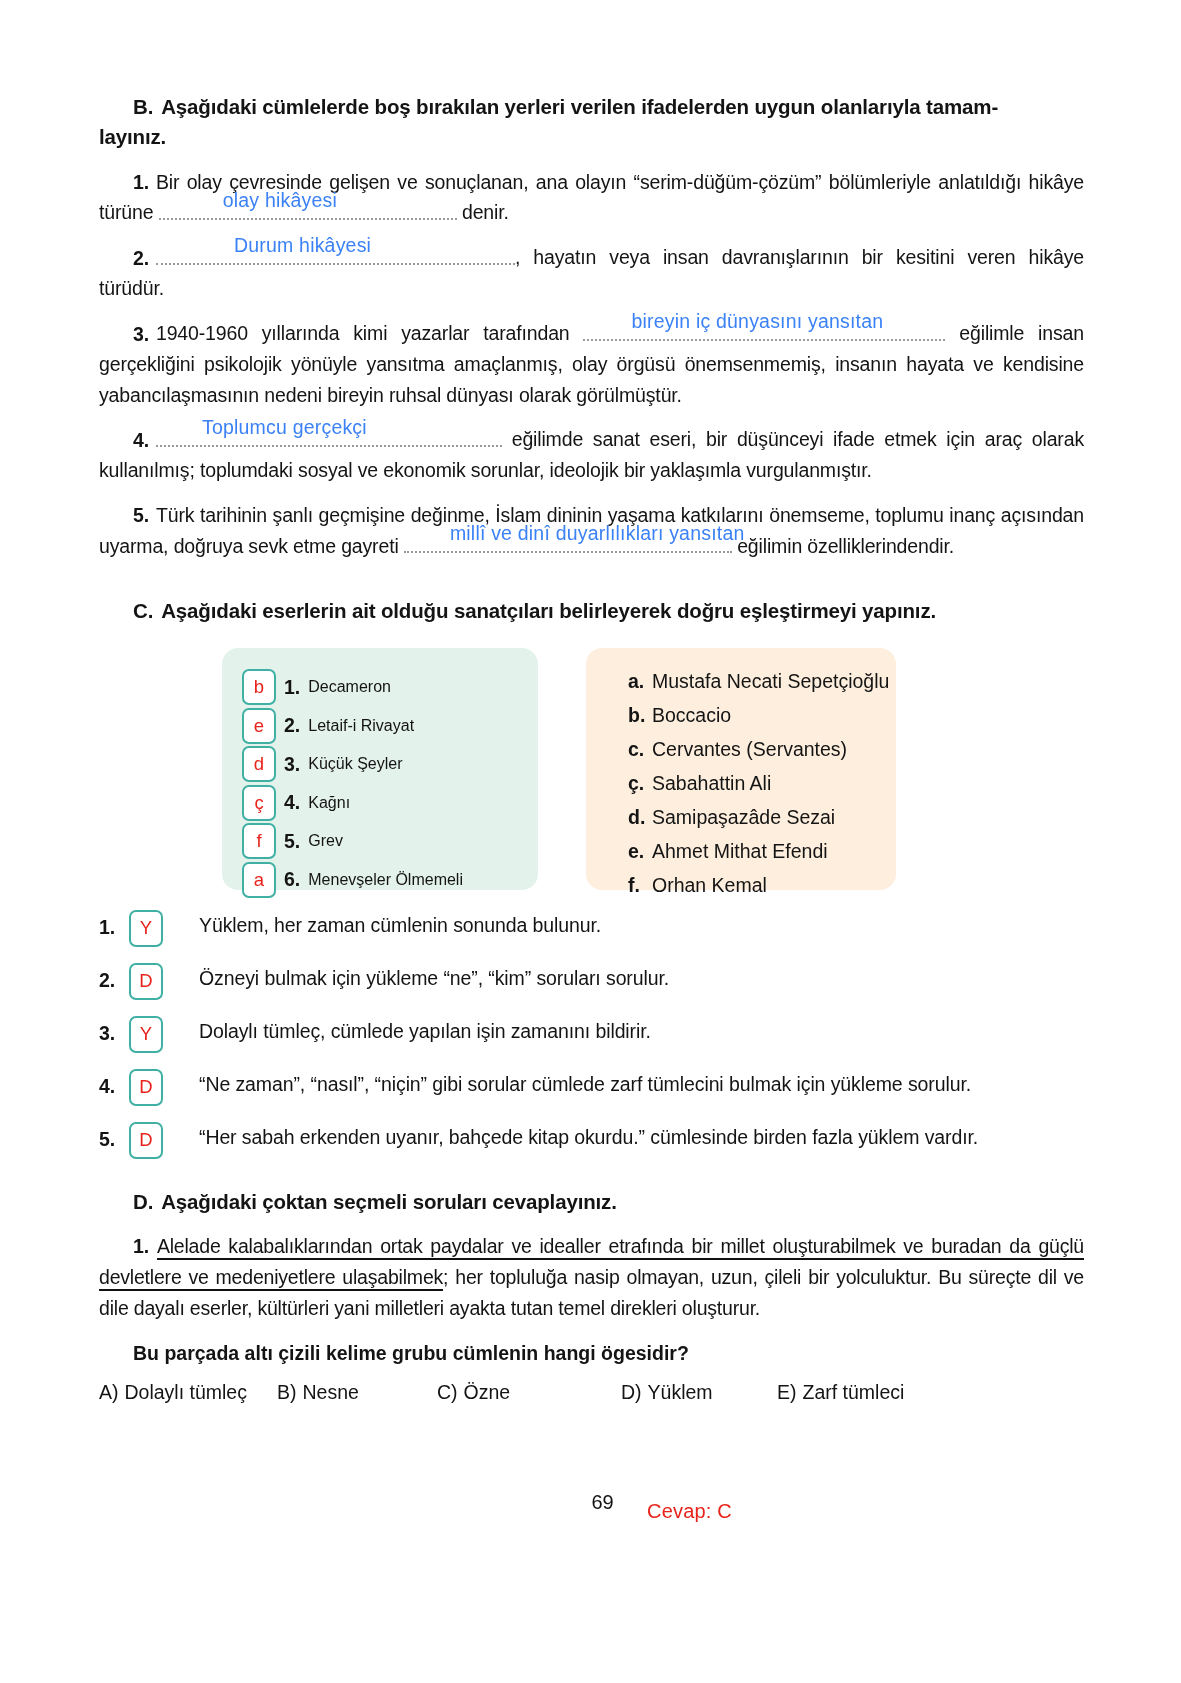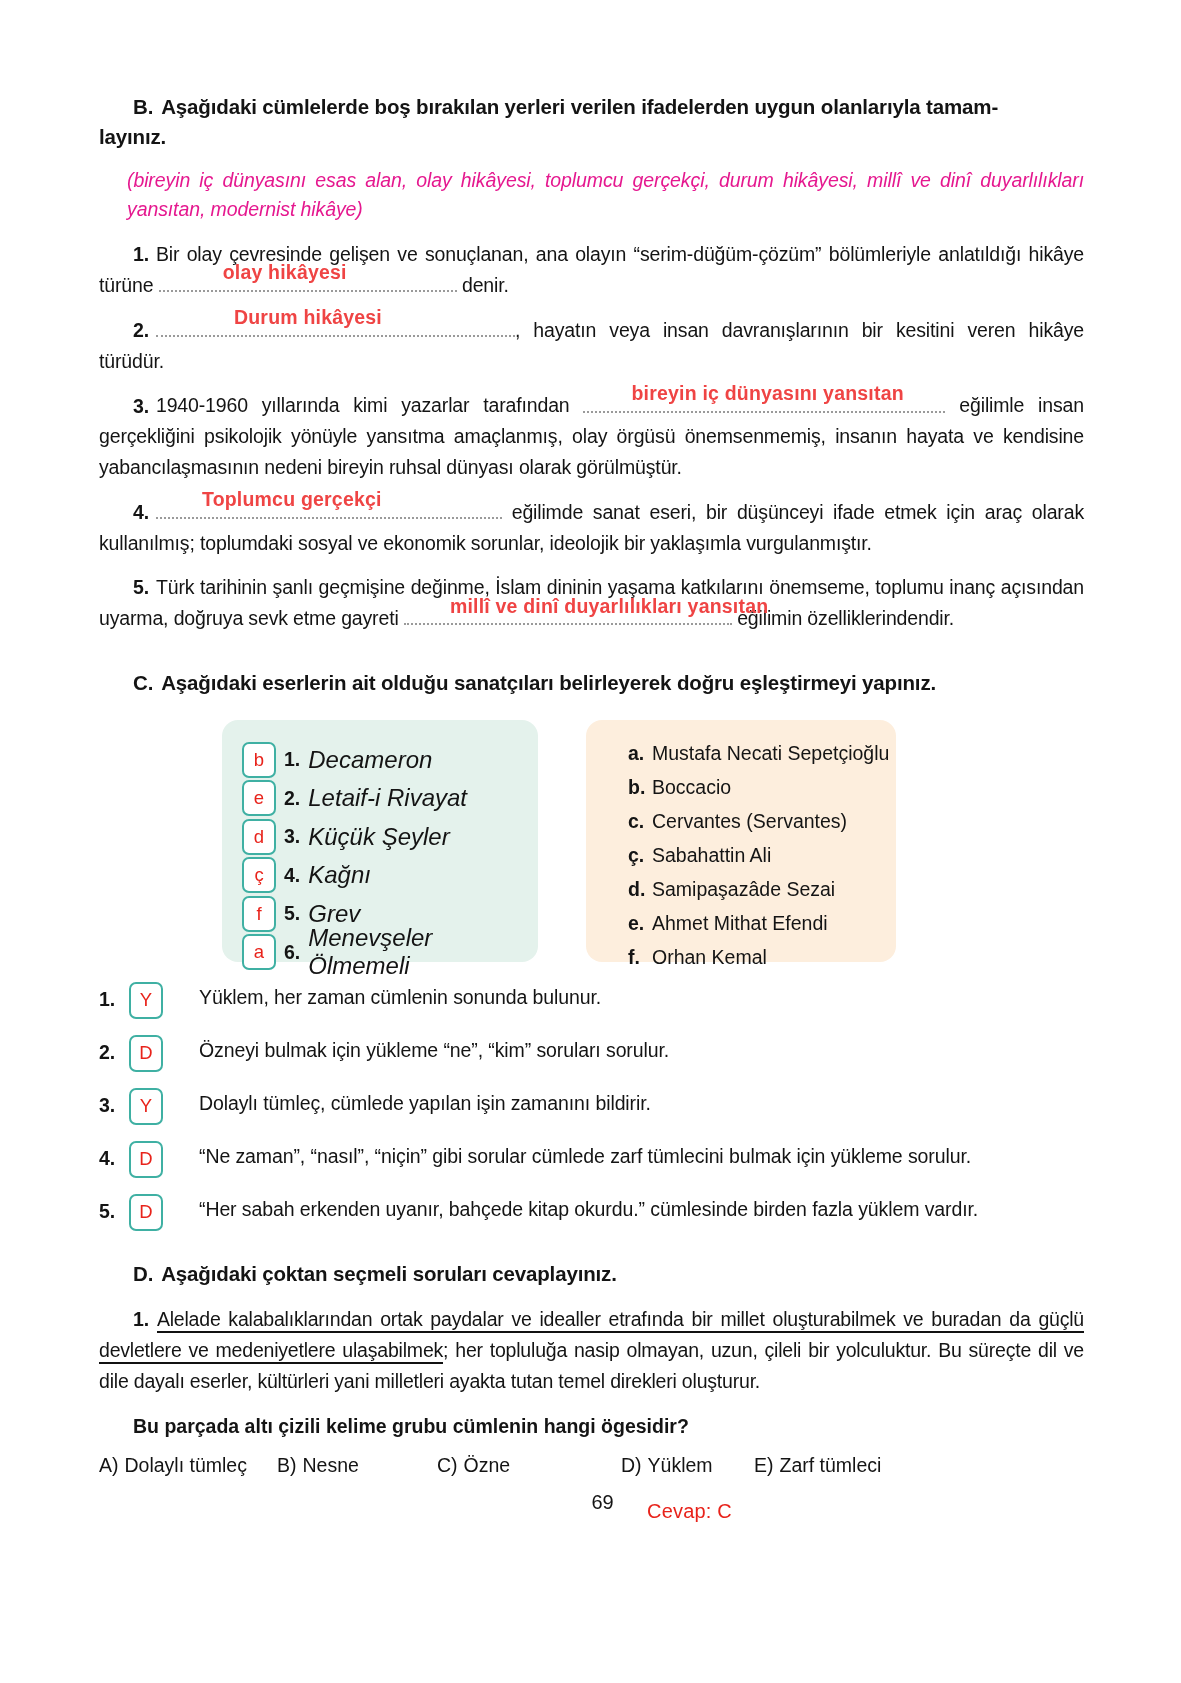--- a/index.html
+++ b/index.html
@@ -71,23 +71,23 @@
     display: inline-block;
     vertical-align: baseline;
     border-bottom: 2px dotted #9a9a9a;
     height: 1.05em;
   }
   .blank .ans {
     position: absolute;
     left: 0; right: 0;
     bottom: 2px;
     text-align: center;
-    color: #ef4444;
-    font-size: 19.5px;
-    font-weight: 700;
+    color: #3b82f6;
+    font-size: 19.5px;
+    font-weight: 400;
     white-space: nowrap;
     letter-spacing: 0.2px;
   }
   .blank.b1 { width: 298px; }
   .blank.b1 .ans { left: 30px; right: auto; text-align: left; }
   .blank.b2 { width: 359px; }
   .blank.b2 .ans { left: 44px; right: auto; text-align: left; }
   .blank.b3 { width: 362px; }
   .blank.b3 .ans { left: 14px; right: auto; text-align: left; }
   .blank.b4 { width: 346px; }
@@ -139,22 +139,21 @@
     justify-content: center;
     flex: none;
     margin-right: 8px;
   }
   .m-num {
     font-weight: bold;
     font-size: 19.5px;
     margin-right: 8px;
   }
   .m-title {
-    font-style: italic;
-    font-size: 24px;
+    font-size: 16px;
   }
   .a-row {
     display: flex;
     align-items: baseline;
     height: 34px;
   }
   .a-letter {
     font-weight: bold;
     font-size: 19.5px;
     width: 24px;
@@ -224,21 +223,21 @@
     font-size: 19.5px;
     position: relative;
     height: 28px;
   }
   .opt { position: absolute; white-space: nowrap; }
   .opt .ol { margin-right: 6px; }
   .opt.o1 { left: 0px; }
   .opt.o2 { left: 178px; }
   .opt.o3 { left: 338px; }
   .opt.o4 { left: 522px; }
-  .opt.o5 { left: 655px; text-align: center; }
+  .opt.o5 { left: 678px; text-align: center; }
 
   .footer {
     position: absolute;
     left: 12px;
     top: 1491px;
     width: 1181px;
     height: 60px;
   }
   .pagenum {
     position: absolute;
@@ -261,21 +260,20 @@
 <body>
 
 <div class="page">
   <div class="content">
 
     <div class="sec-head indent">
       <span class="lbl">B.</span><span>Aşağıdaki cümlelerde boş bırakılan yerleri verilen ifadelerden uygun olanlarıyla tamam-</span>
     </div>
     <div class="sec-head">layınız.</div>
 
-    <div class="wordbank">(bireyin iç dünyasını esas alan, olay hikâyesi, toplumcu gerçekçi, durum hikâyesi, millî ve dinî duyarlılıkları yansıtan, modernist hikâye)</div>
 
     <div class="para first-ind">
       <span class="num">1.</span><span>Bir olay çevresinde gelişen ve sonuçlanan, ana olayın “serim-düğüm-çözüm” bölümleriyle anlatıldığı hikâye türüne</span>
       <span class="blank b1"><span class="ans">olay hikâyesi</span></span>
       <span>denir.</span>
     </div>
 
     <div class="para first-ind">
       <span class="num">2.</span><span class="blank b2"><span class="ans">Durum hikâyesi</span></span><span>, hayatın veya insan davranışlarının bir kesitini veren hikâye türüdür.</span>
     </div>

